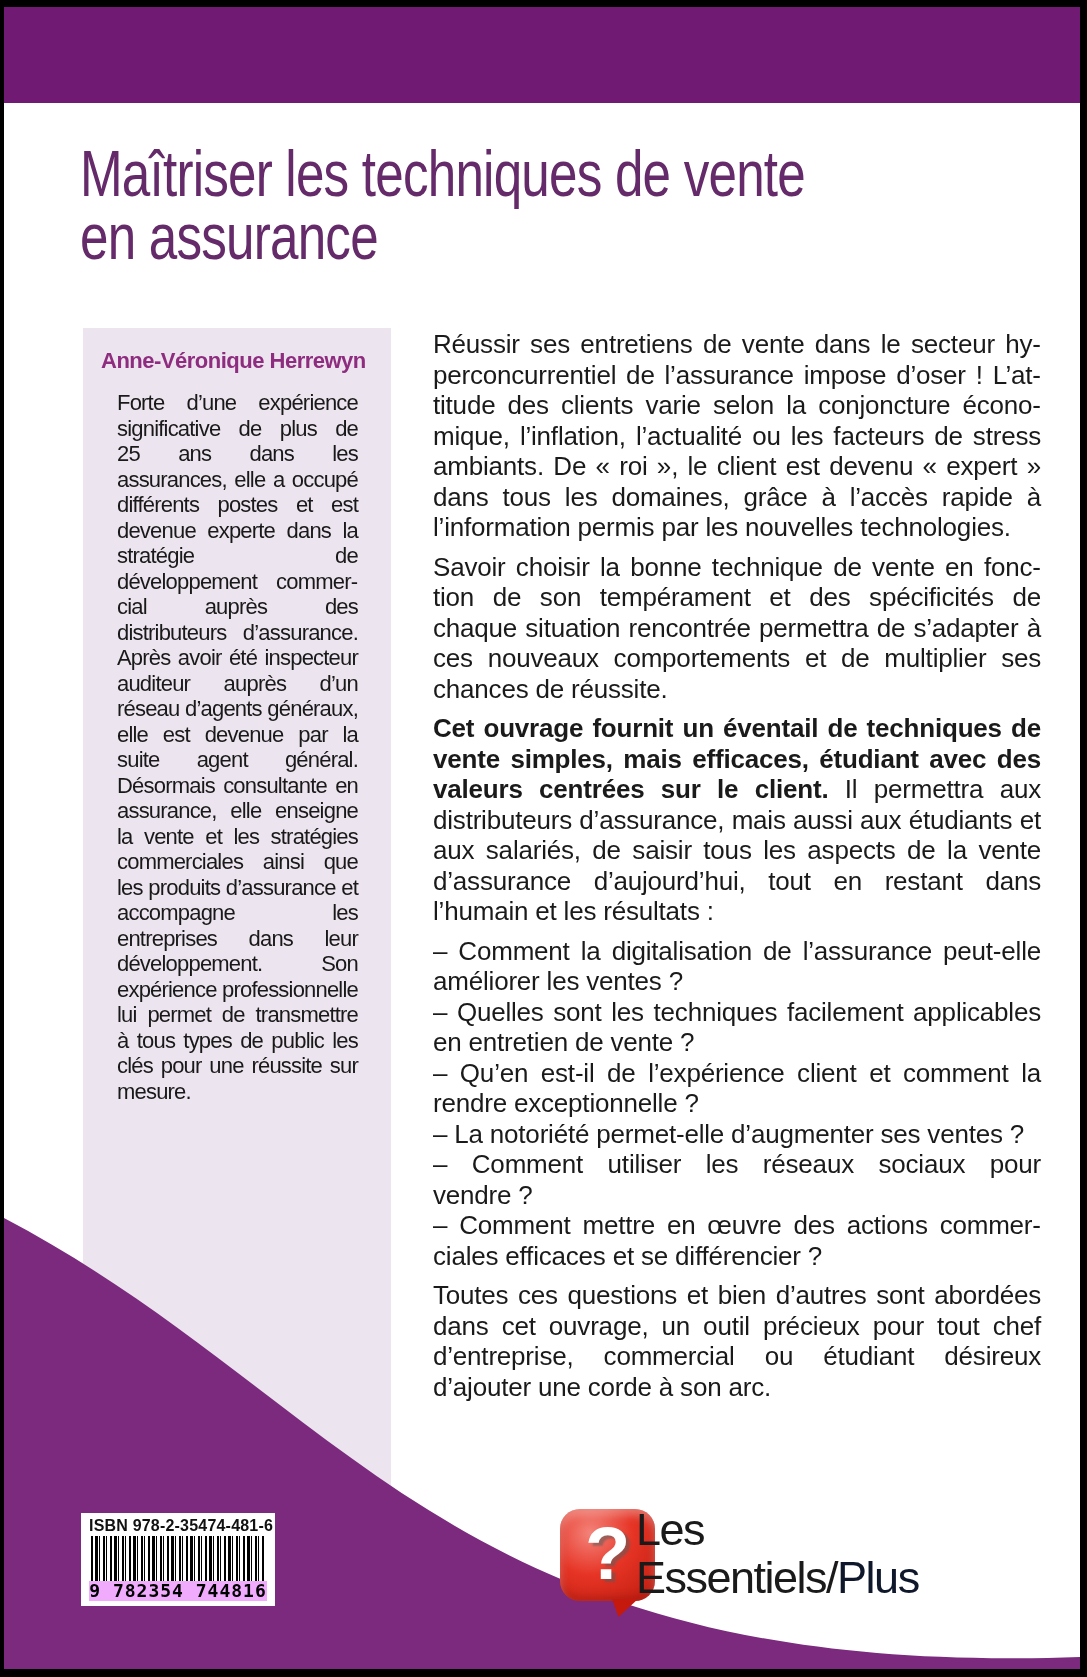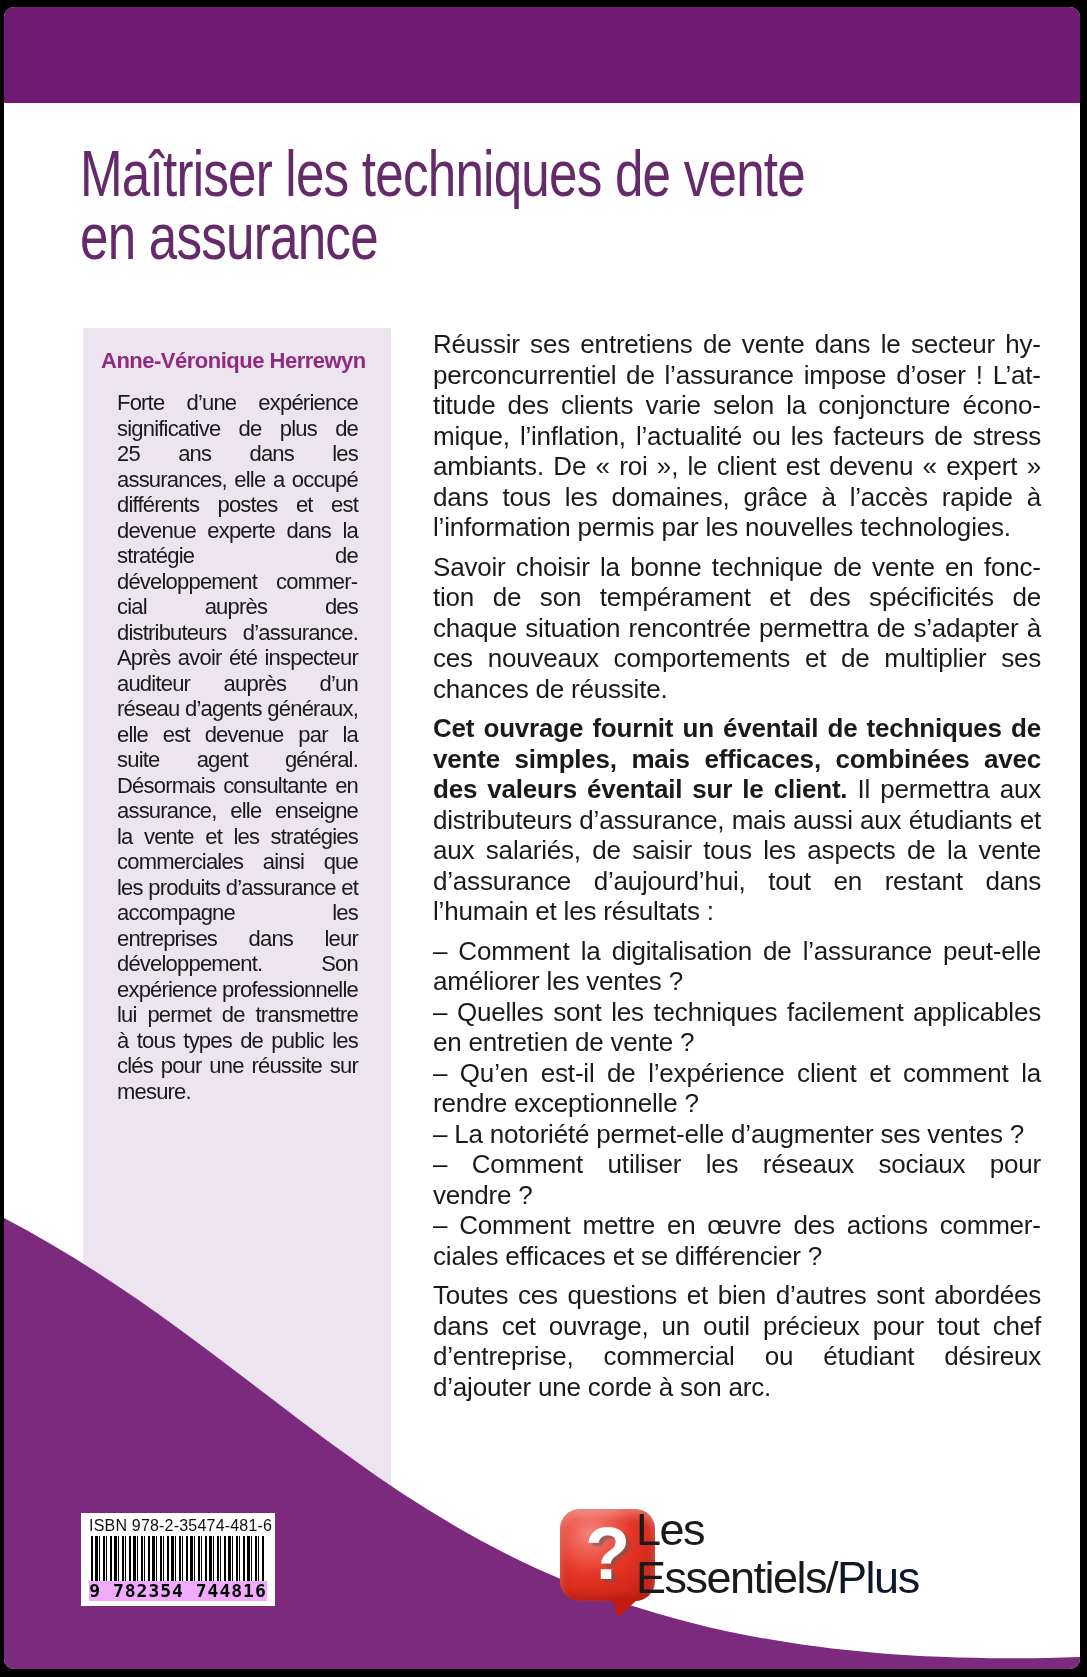--- a/index.html
+++ b/index.html
@@ -2,21 +2,21 @@
 <html lang="fr"><head>
 <meta charset="utf-8">
 <style>
   html,body{margin:0;padding:0;background:#444;}
   .page{
     position:relative;width:1087px;height:1677px;background:#000;
     font-family:"Liberation Sans",sans-serif;overflow:hidden;margin:0 auto;
   }
   .inner{
     position:absolute;left:4px;top:7px;right:7px;bottom:8px;
-    background:#ffffff;overflow:hidden;border-radius:10px;
+    background:#ffffff;overflow:hidden;
   }
   .band{
     position:absolute;left:0;top:0;width:100%;height:96px;background:#701a73;
   }
   .title{
     position:absolute;left:76px;top:136px;
     font-size:64px;line-height:63px;font-weight:400;color:#652a69;
     letter-spacing:-1px;white-space:nowrap;
     transform:scaleX(0.80);transform-origin:0 0;
   }
@@ -42,21 +42,21 @@
   .main-col p.q{margin:0;}
   .main-col p.closing{margin:9px 0 0 0;}
   .main-col b{font-weight:700;}
   .swoosh{position:absolute;left:0;top:0;width:1076px;height:1662px;pointer-events:none;}
   .barcode{
     position:absolute;left:77px;top:1506px;width:194px;height:93px;
     background:#ffffff;box-sizing:border-box;padding:3px 8px 0 8px;
   }
   .isbn-label{
     font-size:16px;color:#111;letter-spacing:0.2px;white-space:nowrap;
-    text-align:center;line-height:19px;
+    text-align:center;line-height:19px;font-weight:bold;
   }
   .bars{
     height:45px;margin:1px 2px 0 2px;
     background:repeating-linear-gradient(90deg,
       #000 0 2px,#fff 2px 4px,#000 4px 7px,#fff 7px 8px,
       #000 8px 9px,#fff 9px 12px,#000 12px 14px,#fff 14px 15px,
       #000 15px 16px,#fff 16px 19px);
   }
   .digits{
     font-family:"DejaVu Sans Mono",monospace;font-weight:700;
@@ -101,21 +101,21 @@
 
     <div class="author-panel">
       <p class="author-name">Anne-Véronique Herrewyn</p>
       <p class="author-bio">Forte d’une expérience signifi­cative de plus de 25&nbsp;ans dans les assurances, elle a occupé différents postes et est deve­nue experte dans la stratégie de développement commer­cial auprès des distributeurs d’assurance. Après avoir été inspecteur auditeur auprès d’un réseau d’agents généraux, elle est devenue par la suite agent général. Désormais consultante en assurance, elle enseigne la vente et les stratégies com­merciales ainsi que les produits d’assurance et accompagne les entreprises dans leur déve­loppement. Son expérience professionnelle lui permet de transmettre à tous types de public les clés pour une réussite sur mesure.</p>
     </div>
 
     <div class="main-col">
       <p>Réussir ses entretiens de vente dans le secteur hy­perconcurrentiel de l’assurance impose d’oser&nbsp;! L’at­titude des clients varie selon la conjoncture écono­mique, l’inflation, l’actualité ou les facteurs de stress ambiants. De «&nbsp;roi&nbsp;», le client est devenu «&nbsp;expert&nbsp;» dans tous les domaines, grâce à l’accès rapide à l’information permis par les nouvelles technologies.</p>
       <p>Savoir choisir la bonne technique de vente en fonc­tion de son tempérament et des spécificités de chaque situation rencontrée permettra de s’adapter à ces nouveaux comportements et de multiplier ses chances de réussite.</p>
       <p>
-        <b>Cet ouvrage fournit un éventail de techniques de vente simples, mais efficaces, combinées avec des valeurs éventail sur le client.</b>
+        <b>Cet ouvrage fournit un éventail de techniques de vente simples, mais efficaces, étudiant avec des valeurs centrées sur le client.</b>
         <span>Il permettra aux distributeurs d’assurance, mais aussi aux étudiants et aux salariés, de saisir tous les aspects de la vente d’assurance d’aujourd’hui, tout en restant dans l’humain et les résultats&nbsp;:</span>
       </p>
       <p class="q">– Comment la digitalisation de l’assurance peut-elle améliorer les ventes&nbsp;?</p>
       <p class="q">– Quelles sont les techniques facilement applicables en entretien de vente&nbsp;?</p>
       <p class="q">– Qu’en est-il de l’expérience client et comment la rendre exceptionnelle&nbsp;?</p>
       <p class="q">– La notoriété permet-elle d’augmenter ses ventes&nbsp;?</p>
       <p class="q">– Comment utiliser les réseaux sociaux pour vendre&nbsp;?</p>
       <p class="q">– Comment mettre en œuvre des actions commer­ciales efficaces et se différencier&nbsp;?</p>
       <p class="closing">Toutes ces questions et bien d’autres sont abor­dées dans cet ouvrage, un outil précieux pour tout chef d’entreprise, commercial ou étudiant désireux d’ajouter une corde à son arc.</p>
     </div>

